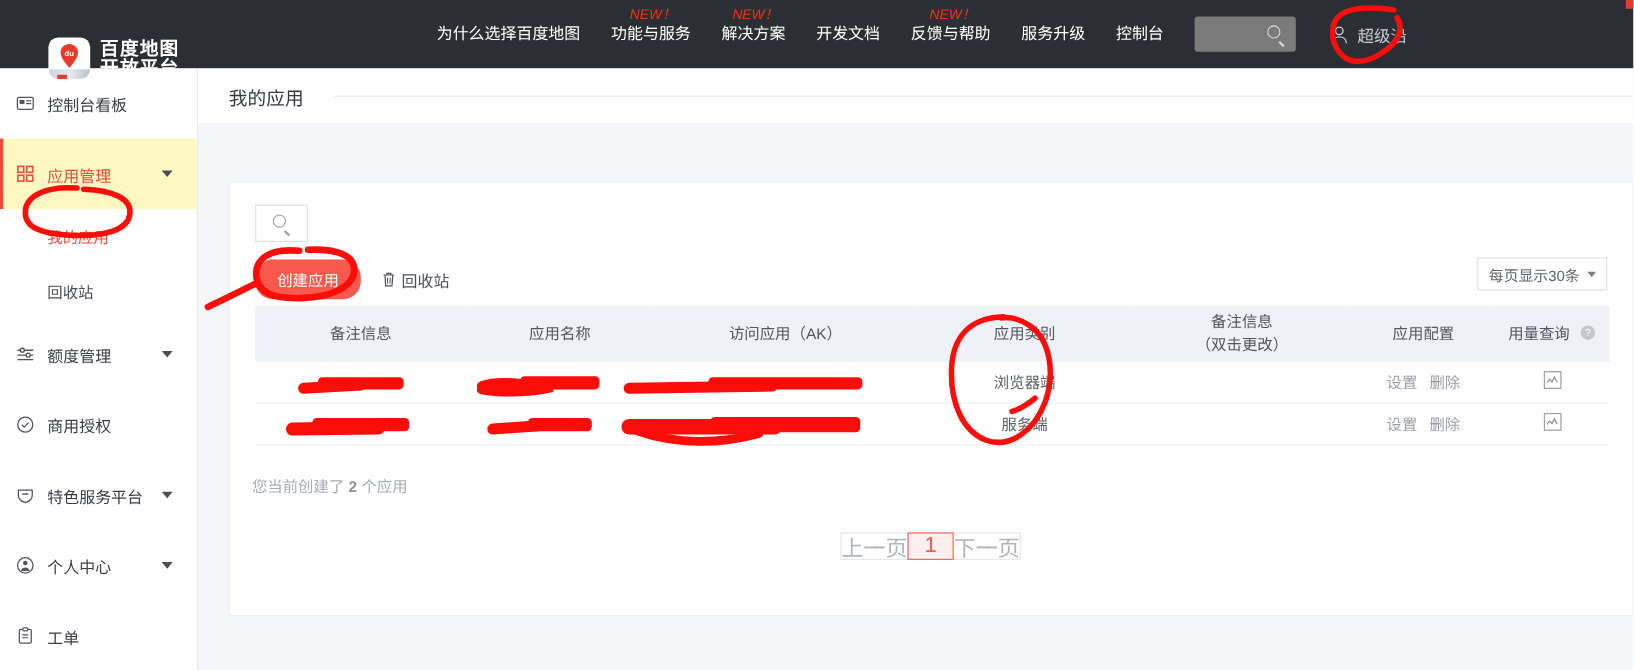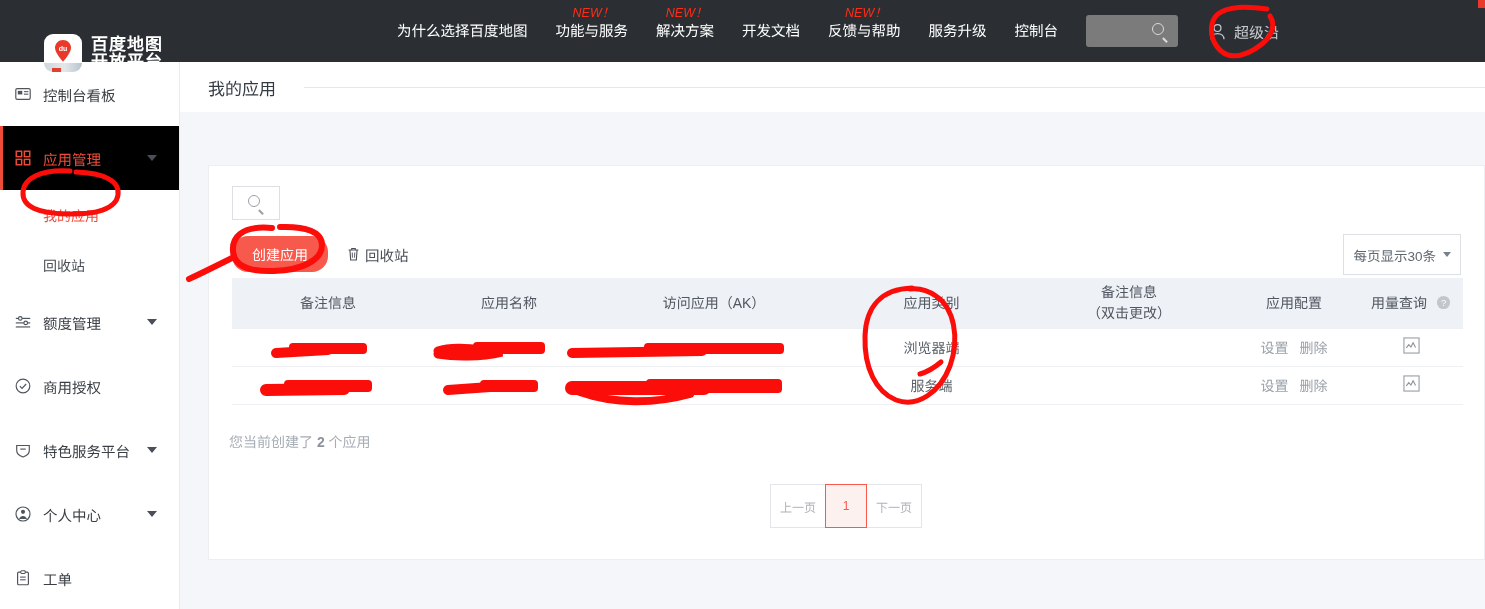--- a/index.html
+++ b/index.html
@@ -93,21 +93,21 @@
     padding-left: 14px; font-size: 14.5px; color: #3a3f45; cursor: pointer;
     position: relative;
   }
   .side-row .sic { width: 18px; height: 18px; margin-right: 11px; flex: none; }
   .side-row .caret {
     position: absolute; right: 22px; width: 0; height: 0;
     border-left: 5px solid transparent; border-right: 5px solid transparent;
     border-top: 6px solid #4a4f55;
   }
   .side-row.active {
-    background: #000000; color: #ef4b39;
+    background: #fef9c3; color: #ef4b39;
   }
   .side-row.active:before {
     content: ""; position: absolute; left: 0; top: 0;
     width: 3px; height: 100%; background: #ef4b39;
   }
   .side-row.active .caret { border-top-color: #4a4f55; }
   .side-sub {
     height: 50px; display: flex; align-items: center;
     padding-left: 43px; font-size: 14px; color: #4a4f55; cursor: pointer;
   }
@@ -153,21 +153,21 @@
   }
   .recycle-link {
     margin-left: 18px; display: flex; align-items: center;
     color: #4b5058; font-size: 14.5px; cursor: pointer;
   }
   .trash { width: 15px; height: 16px; margin-right: 4px; }
 
   .page-size {
     position: absolute; right: 23px; top: 68px;
     border: 1px solid #dcdfe3; background: #fff;
-    height: 41px; padding: 0 9px;
+    height: 30px; padding: 0 9px;
     display: flex; align-items: center; gap: 7px;
     font-size: 13.5px; color: #606770; cursor: pointer;
   }
   .chev {
     width: 0; height: 0;
     border-left: 4.5px solid transparent; border-right: 4.5px solid transparent;
     border-top: 5.5px solid #7a8088;
   }
 
   table.apps {
@@ -193,23 +193,23 @@
     position: absolute; left: 20px; top: 265px;
     font-size: 14px; color: #a7adb5;
   }
   .count-text b { color: #8d939b; }
 
   .pager {
     position: absolute; left: 0; right: 0; top: 318px;
     display: flex; justify-content: center;
   }
   .pager .pg {
-    min-width: 56px; height: 44px; border: 1px solid #e2e5e9;
+    min-width: 56px; height: 25px; border: 1px solid #e2e5e9;
     display: flex; align-items: center; justify-content: center;
-    font-size: 12px; color: #aeb4bb; background: #fff; cursor: pointer;
+    font-size: 20px; color: #aeb4bb; background: #fff; cursor: pointer;
     margin-left: -1px;
   }
   .pager .pg.cur {
     color: #f7594c; border-color: #f7594c; background: #fdf1ef; min-width: 42px;
     position: relative; z-index: 2;
   }
 
   
   .annot { position: absolute; left: 0; top: 0; width: 1485px; height: 609px; pointer-events: none; z-index: 20; }
 </style>

